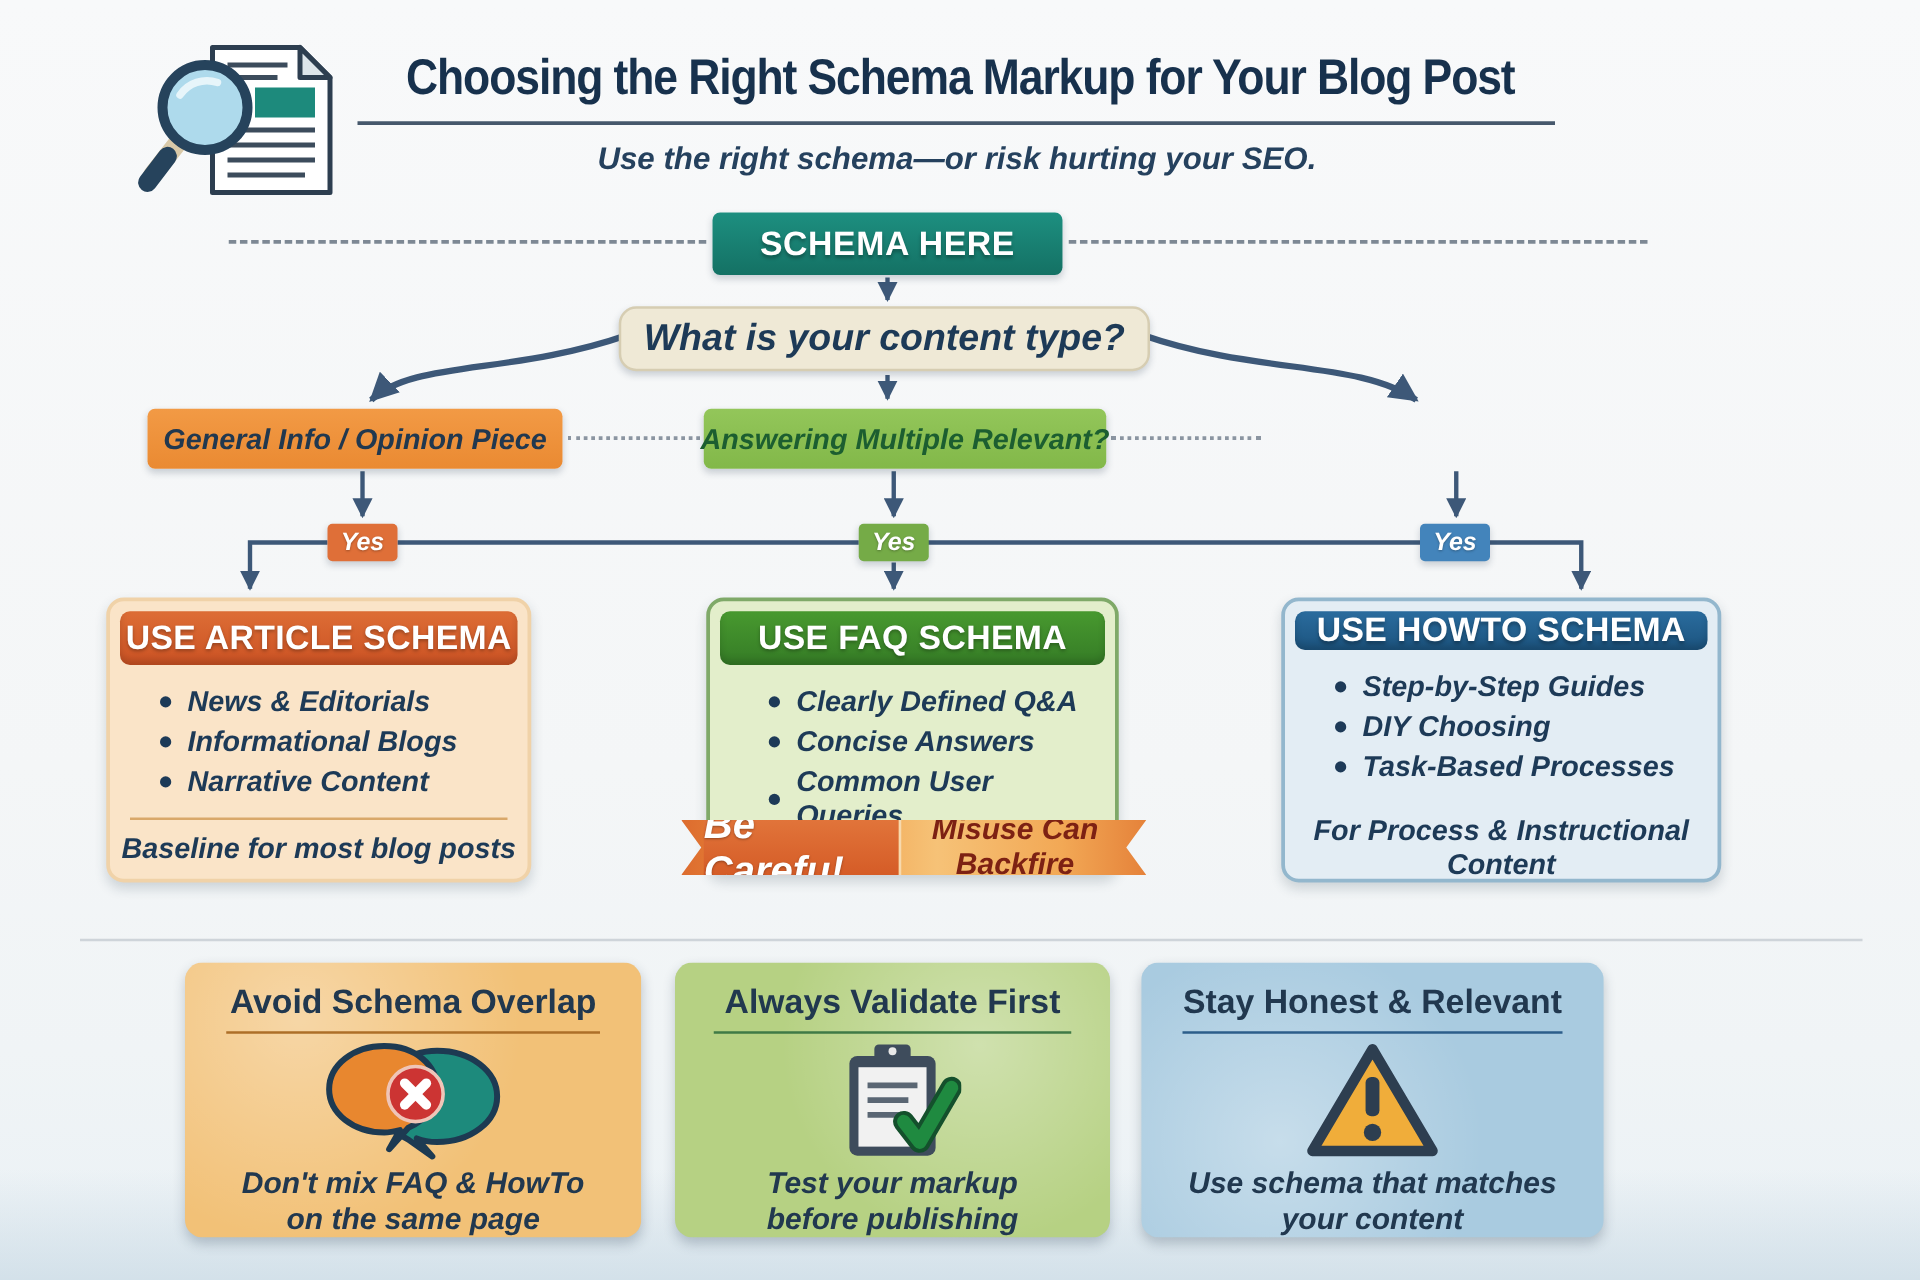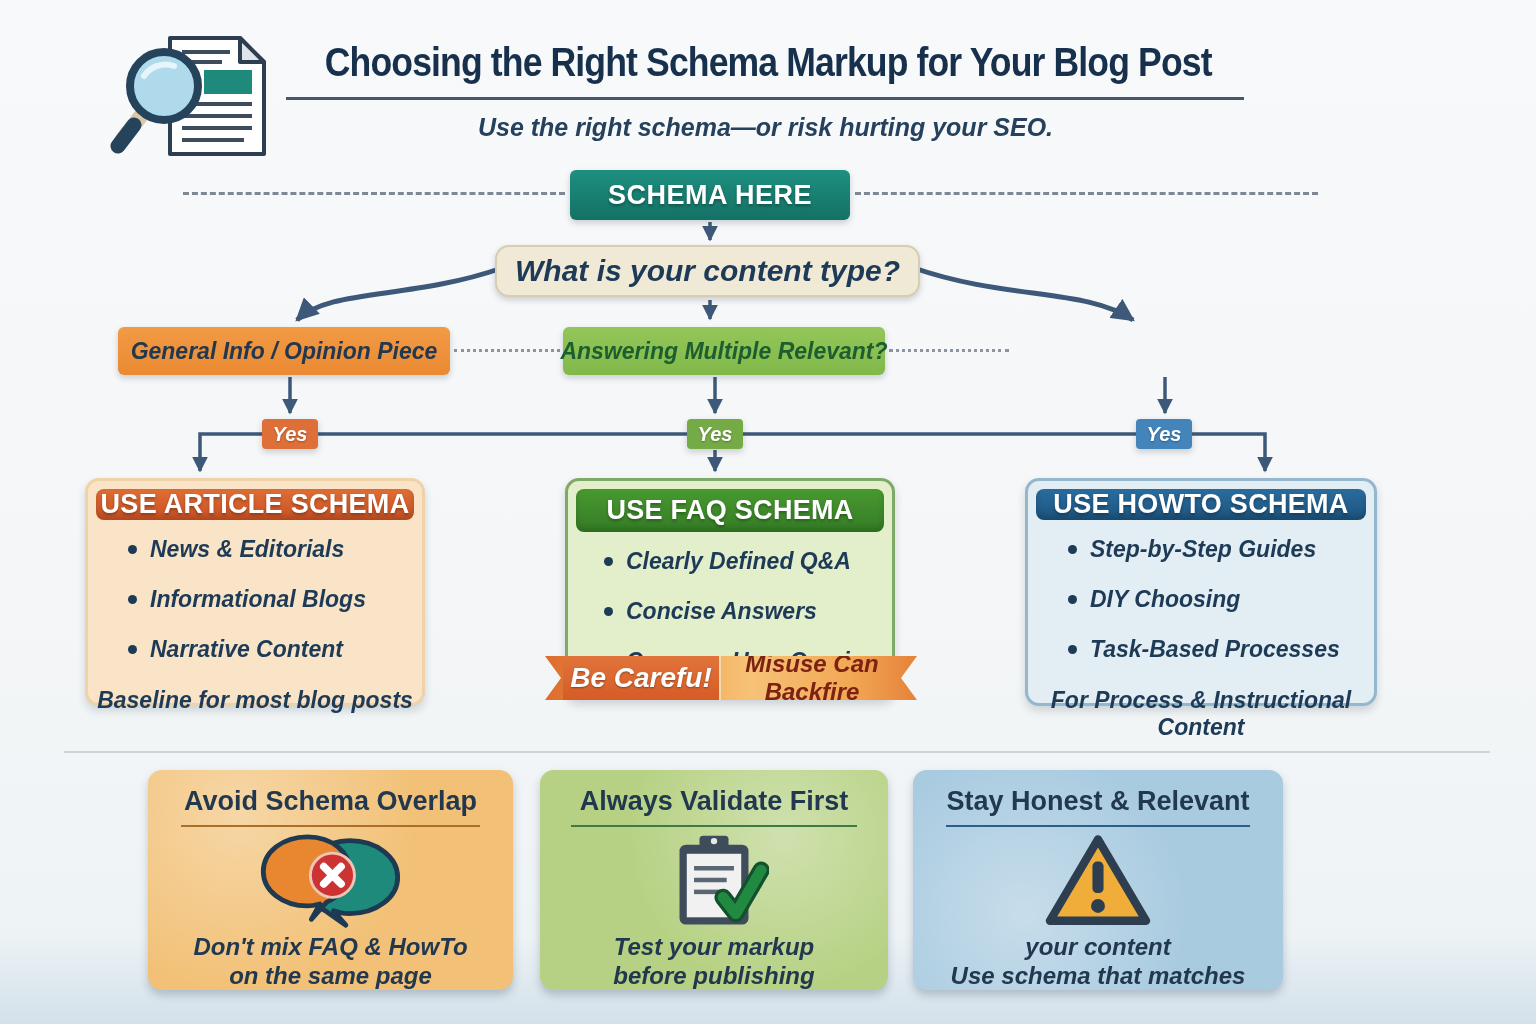--- a/index.html
+++ b/index.html
@@ -47,36 +47,36 @@
     display:flex; flex-direction:column; }
   #result-article { left:85px; width:340px; height:228px; background:#fae4c8; border:3px solid #f0d2a8; }
   #result-faq { left:565px; width:330px; height:222px; background:#e3eecb; border:3px solid #7fa968; }
   #result-howto { left:1025px; width:352px; height:228px; background:#e3edf4; border:3px solid #93b7cd; }
   .result-header { margin:8px 8px 0 8px; height:43px; border-radius:8px; display:flex; align-items:center;
     justify-content:center; color:#fff; font-size:27px; font-weight:800; letter-spacing:.3px;
     text-shadow:0 2px 3px rgba(0,0,0,.3); box-shadow:inset 0 -4px 6px rgba(0,0,0,.15); }
   #result-article .result-header { background:linear-gradient(180deg,#dd6d35,#cb5224); }
   #result-faq .result-header { background:linear-gradient(180deg,#48992f,#357c26); }
   #result-howto .result-header { background:linear-gradient(180deg,#2a6c9e,#1c547f); }
-  .bullets { padding:16px 10px 0 40px; display:flex; flex-direction:column; gap:23px; }
+  .bullets { padding:16px 10px 0 40px; display:flex; flex-direction:column; gap:5px; }
   .bullet { display:flex; align-items:center; gap:13px; color:#1d3a57; font-size:23px; font-weight:700; font-style:italic; }
   .bullet::before { content:""; width:9px; height:9px; border-radius:50%; background:#1d3a57; flex:0 0 auto; }
   .result-sep { margin:15px 16px 0 16px; height:2px; }
   #result-article .result-sep { background:#d9a86a; }
   #result-howto .result-sep { background:#b4c8d5; }
   .result-footer { margin-top:9px; text-align:center; color:#1d3a57; font-size:23px; font-weight:700; font-style:italic; }
 
   
   #ribbon { left:545px; top:656px; width:372px; height:44px; z-index:4;
     background:linear-gradient(90deg,#dd6c2e 0%,#ef9a44 28%,#f6c277 55%,#f2a855 82%,#e5823a 100%);
     clip-path:polygon(0 0,100% 0,calc(100% - 16px) 50%,100% 100%,0 100%,16px 50%);
     display:flex; align-items:center; filter:drop-shadow(0 3px 3px rgba(0,0,0,.3)); }
   #ribbon-left { margin-left:18px; width:158px; height:100%; display:flex; align-items:center; justify-content:center;
     background:linear-gradient(180deg,#e1743a,#d55c27); border-right:2px solid #f7d9ae;
-    color:#fff; font-size:28px; font-weight:700; font-style:italic; text-shadow:0 1px 2px rgba(0,0,0,.35); }
+    color:#fff; font-size:32px; font-weight:700; font-style:italic; text-shadow:0 1px 2px rgba(0,0,0,.35); }
   #ribbon-right { flex:1; text-align:center; padding-right:14px;
     color:#7d2113; font-size:24px; font-weight:700; font-style:italic; }
 
   
   #tips-sep { left:64px; top:751px; width:1426px; height:2px; background:rgba(140,152,164,.35); }
   #bottom-wash { left:0; top:935px; width:1536px; height:89px; z-index:0;
     background:linear-gradient(180deg,rgba(203,220,231,0),rgba(196,214,226,.6)); }
   .tip-card { top:770px; height:220px; border-radius:14px; z-index:2; box-shadow:0 5px 9px rgba(40,60,80,.25);
     display:flex; flex-direction:column; align-items:center; }
   #tip-overlap { left:148px; width:365px;
@@ -163,21 +163,21 @@
       <div class="bullet">News &amp; Editorials</div>
       <div class="bullet">Informational Blogs</div>
       <div class="bullet">Narrative Content</div>
     </div>
     <div class="result-sep"></div>
     <div class="result-footer">Baseline for most blog posts</div>
   </div>
 
   <div class="abs result" id="result-faq">
     <div class="result-header">USE FAQ SCHEMA</div>
-    <div class="bullets" style="padding-left:36px;">
+    <div class="bullets" style="padding-left:47px;">
       <div class="bullet">Clearly Defined Q&amp;A</div>
       <div class="bullet">Concise Answers</div>
       <div class="bullet">Common User Queries</div>
     </div>
   </div>
 
   <div class="abs result" id="result-howto">
     <div class="result-header">USE HOWTO SCHEMA</div>
     <div class="bullets">
       <div class="bullet">Step-by-Step Guides</div>
@@ -240,18 +240,18 @@
     <div class="tip-title">Stay Honest &amp; Relevant</div>
     <div class="tip-rule"></div>
     <div class="tip-icon">
       <svg width="112" height="98" viewBox="0 0 120 106">
         <path d="M60 8 L112 96 L8 96 Z" fill="#f0ad3a" stroke="#2d3e50" stroke-width="9" stroke-linejoin="round"></path>
         <rect x="54" y="32" width="12" height="34" rx="5" fill="#2d3e50"></rect>
         <circle cx="60" cy="80" r="7.5" fill="#2d3e50"></circle>
       </svg>
     </div>
     <div class="tip-text">
-      <div>your content</div>
-        <div>Use schema that matches</div>
+      <div>Use schema that matches</div>
+        <div>your content</div>
     </div>
   </div>
 
 </div>
 
 </body></html>

